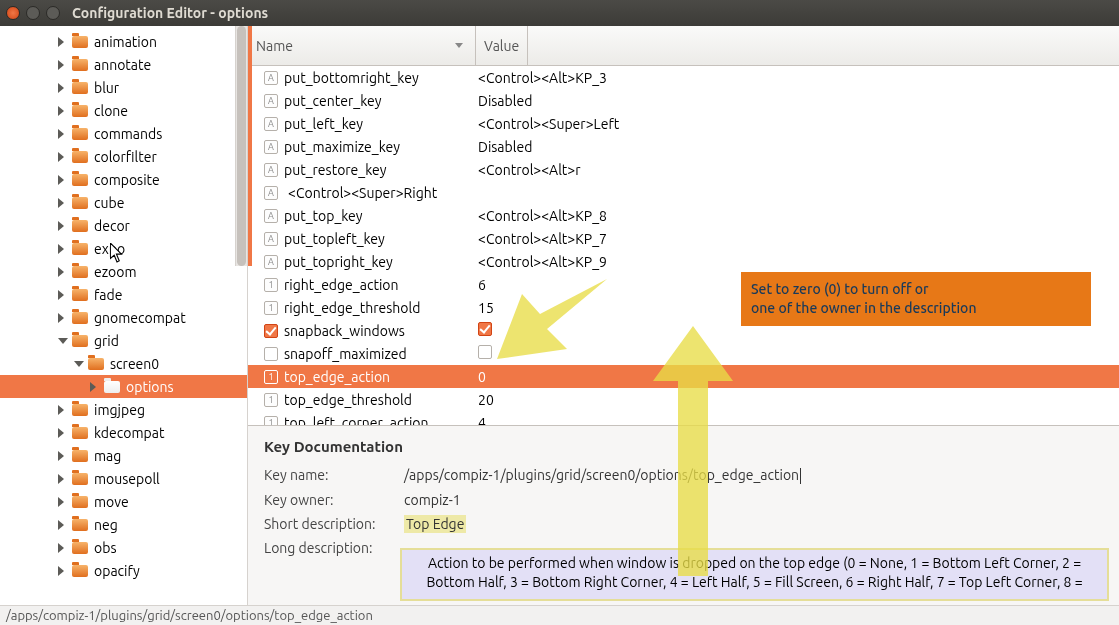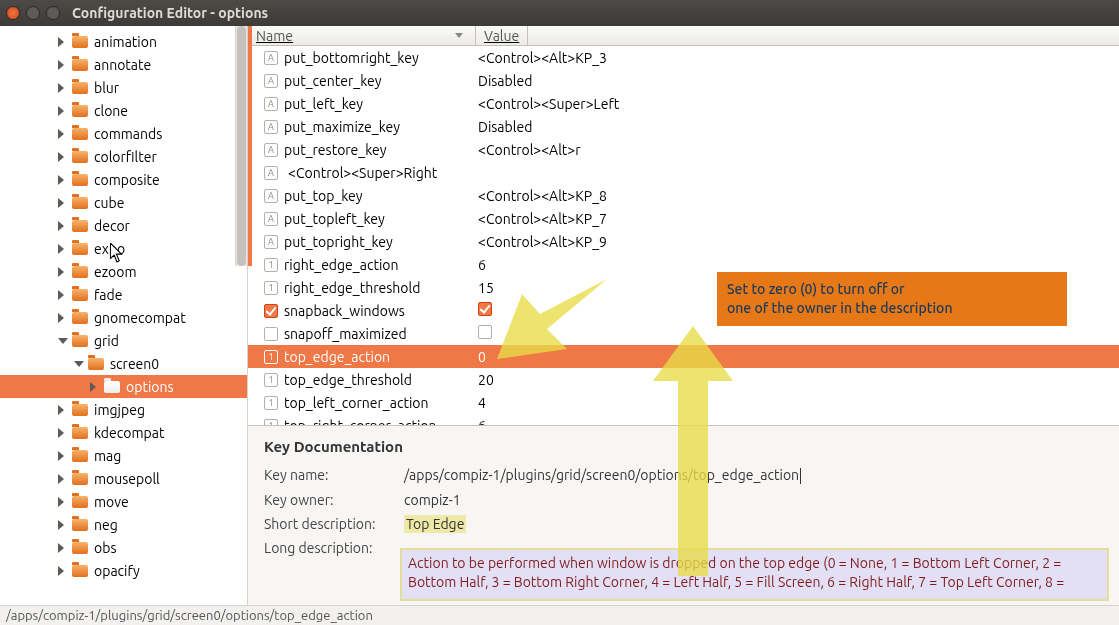--- a/index.html
+++ b/index.html
@@ -23,21 +23,21 @@
 .node .folder { width: 16px; height: 12px; margin: 0 6px 0 4px; background: linear-gradient(#f7b36a,#e06f1f); border-radius: 2px; position: relative; }
 .node .folder::before { content:""; position:absolute; top:-3px; left:0; width:7px; height:3px; background:#e06f1f; border-radius:1px 1px 0 0;}
 .node.sel { background: #f07746; color: #fff; }
 .node.sel .folder { background: linear-gradient(#fff,#eee); }
 .node.sel .folder::before { background:#eee; }
 .d1 { padding-left: 54px; }
 .d2 { padding-left: 70px; }
 .d3 { padding-left: 86px; align-items: center; }
 
 .main { flex: 1; display: flex; flex-direction: column; position: relative; }
-.headerrow { height: 20px; display: flex; border-bottom: 1px solid #c6c1bc; background: linear-gradient(#fafaf9,#ecebe8); text-decoration: underline; }
+.headerrow { height: 40px; display: flex; border-bottom: 1px solid #c6c1bc; background: linear-gradient(#fafaf9,#ecebe8); }
 .headerrow .col { padding: 4px 8px; border-right: 1px solid #c6c1bc; color: #555; display:flex; align-items:center; }
 .headerrow .col.name { width: 228px; justify-content: space-between; }
 .headerrow .sortarr { width:0; height:0; border-left:4px solid transparent; border-right:4px solid transparent; border-top:5px solid #888; margin-right:4px;}
 
 .rows { flex: 1; overflow: hidden; position: relative; }
 .row { height: 23px; display: flex; align-items: center; }
 .row .icon { width:14px; height:14px; margin: 0 6px 0 16px; border:1px solid #b5b0aa; border-radius:2px; display:flex; align-items:center; justify-content:center; font-size:9px; color:#888; background:#fdfdfd;}
 .row .nm { width: 190px; }
 .row .val { padding-left: 4px; }
 .row.sel { background: #f07746; color: #fff; }
@@ -46,25 +46,25 @@
 .cb.checked { background:#f07746; border-color:#d24414;}
 .cb.checked::after { content:""; position:absolute; left:3px; top:0px; width:4px; height:8px; border:solid #fff; border-width:0 2px 2px 0; transform:rotate(40deg);}
 
 .leftbar { position:absolute; left:0; top:0; width:4px; height:240px; background:#f07746;}
 
 .docpanel { border-top:1px solid #c6c1bc; padding:12px 16px 8px 16px; background:#f7f6f5; height:180px; position:relative;}
 .docpanel h3 { font-weight:bold; font-size:15px; margin-bottom:12px; color:#333;}
 .docrow { display:flex; margin-bottom:8px; }
 .docrow .lbl { width:140px; color:#444;}
 .docrow .v { flex:1; color:#333; }
-.longdesc { position:absolute; left:152px; right:10px; bottom:4px; top:122px; background: rgba(140,130,255,0.18); border:2px solid rgba(230,220,90,0.6); padding:4px 6px; color:#7f1d1d; line-height:1.35;}
+.longdesc { position:absolute; left:152px; right:10px; bottom:4px; top:122px; background: rgba(140,130,255,0.18); border:2px solid rgba(230,220,90,0.6); padding:4px 20px; color:#000000; line-height:1.35;text-align:center;}
 .shortv { background: rgba(230,220,90,0.5); padding:1px 2px;}
 .caret { display:inline-block; width:1px; height:16px; background:#333; vertical-align:middle; margin-left:1px;}
 
-.annot { position:absolute; right:52px; top:246px; width:350px; background:#e77817; color:#1a3a5a; padding:8px 10px; font-weight:500; line-height:1.35; z-index:10; font-size:15px;}
+.annot { position:absolute; right:28px; top:246px; width:350px; background:#e77817; color:#1a3a5a; padding:8px 10px; font-weight:500; line-height:1.35; z-index:10; font-size:15px;}
 .arrow-big { position:absolute; z-index:9; }
 .arrow-big svg path { fill: rgba(232,220,70,0.78); }
 
 .statusbar { position:absolute; left:0; right:0; bottom:0; height:20px; background:#f2f1f0; border-top:1px solid #d6d2ce; padding:2px 6px; color:#555; font-size:13px;}
 
 .cursor { position:absolute; left:110px; top:243px; z-index:20; }
 .cursor svg { width:14px; height:20px; }
 </style>
 </head>
 <body>

